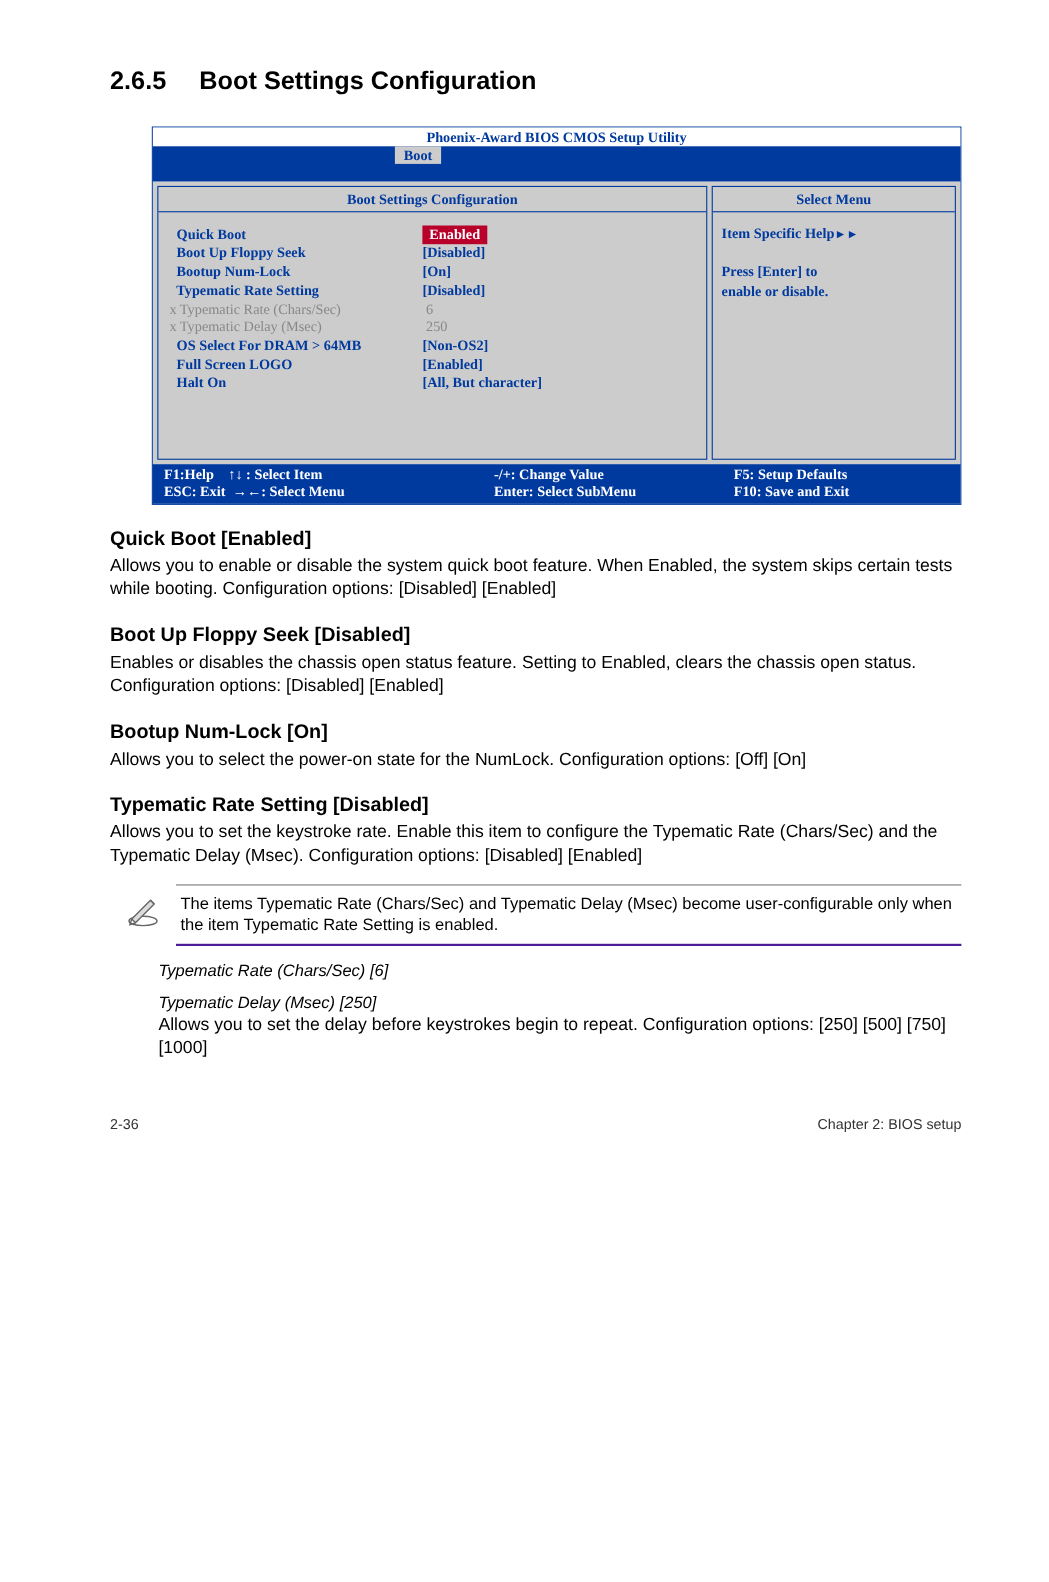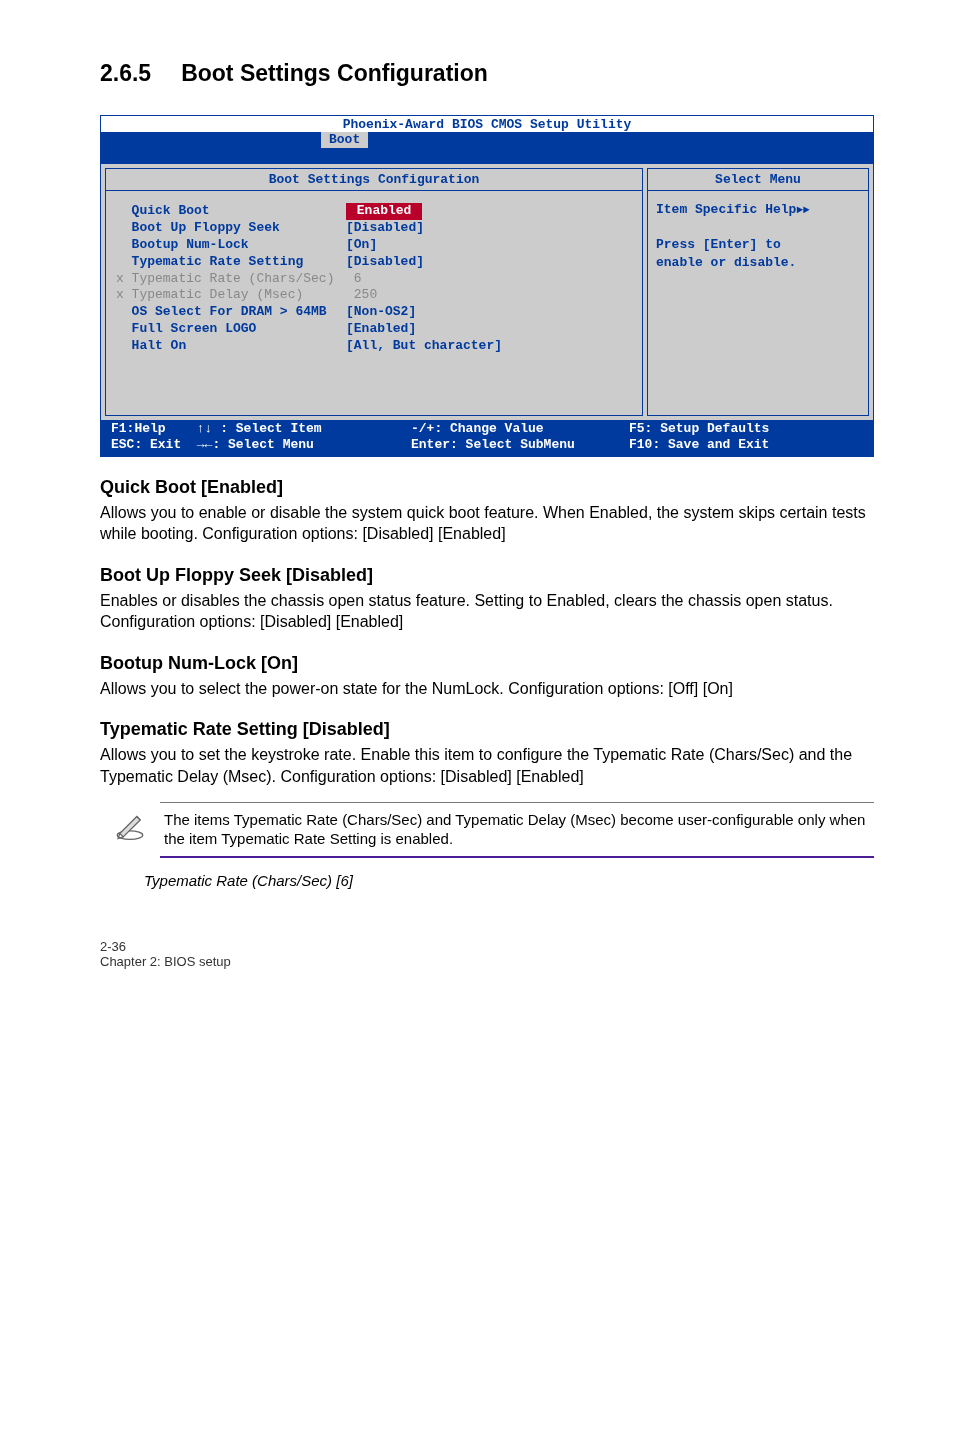--- a/index.html
+++ b/index.html
@@ -17,23 +17,24 @@
     font-size: 23px;
     font-weight: bold;
     margin: 0 0 28px 0;
   }
   h2.section-title .sep {
     display: inline-block;
     width: 30px;
   }
   
   .bios {
-    font-family: Liberation Mono, monospace;
+    font-family: Liberation Serif, serif;
     font-size: 13px;
     border: 1px solid #003a9e;
+    margin-left: 38px;
   }
   .bios-title {
     background: #fff;
     color: #003a9e;
     text-align: center;
     font-weight: bold;
     padding: 1px 0 0 0;
   }
   .bios-tabbar {
     background: #003a9e;
@@ -165,21 +166,20 @@
   }
   .indent-block p.body {
     margin: 0 0 10px 0;
   }
   .footer {
     display: flex;
     justify-content: space-between;
     font-size: 13px;
     color: #333;
     margin-top: 50px;
-    flex-direction: column;
   }
 </style>
 </head>
 <body>
 
 <div class="page">
 
   <h2 class="section-title">
     <span>2.6.5</span><span class="sep"></span><span>Boot Settings Configuration</span>
   </h2>
@@ -270,19 +270,23 @@
           </g>
         </svg>
     </div>
     <div class="note-text">The items Typematic Rate (Chars/Sec) and Typematic Delay (Msec) become user-configurable only when the item Typematic Rate Setting is enabled.</div>
   </div>
 
   <div class="indent-block">
     <span class="ul-head">Typematic Rate (Chars/Sec) [6] </span>
   </div>
 
+  <div class="indent-block">
+    <span class="ul-head">Typematic Delay (Msec) [250]</span>
+    <p class="body">Allows you to set the delay before keystrokes begin to repeat. Configuration options: [250] [500] [750] [1000]</p>
+  </div>
 
   <div class="footer">
     <span>2-36</span>
     <span>Chapter 2: BIOS setup</span>
   </div>
 
 </div>
 
 </body></html>

